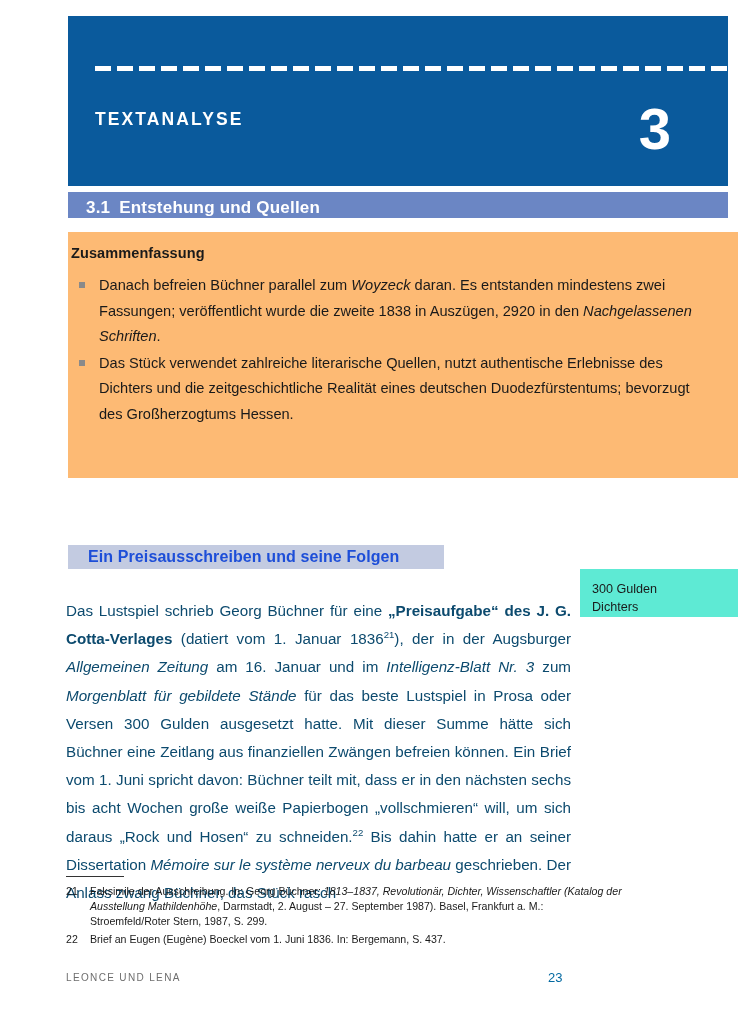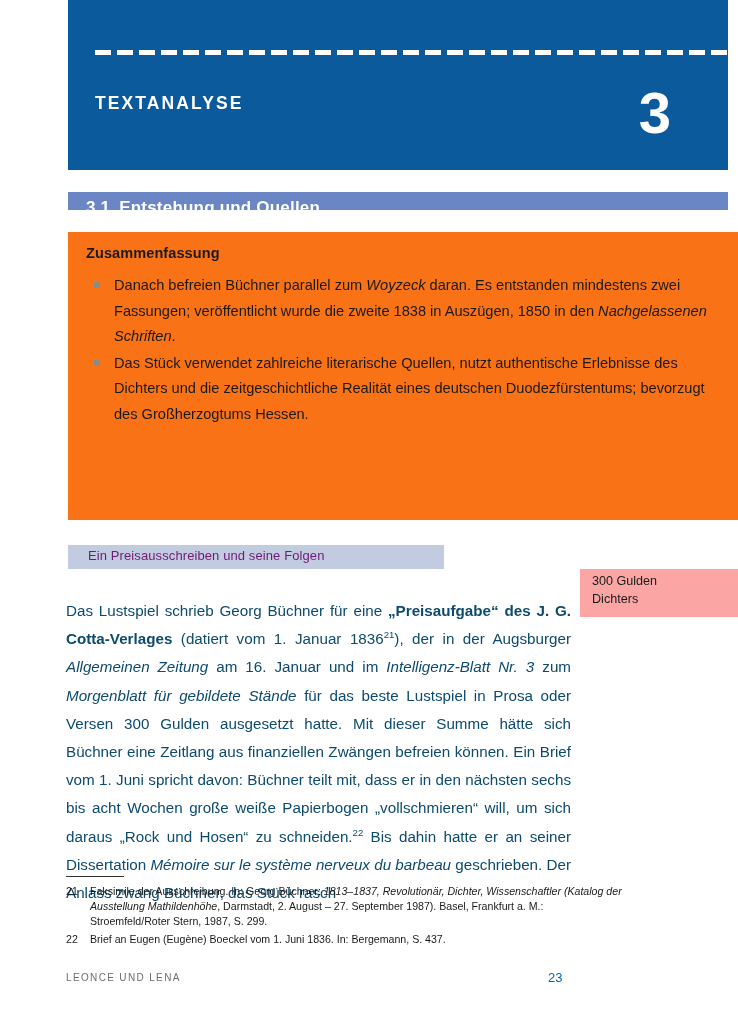--- a/index.html
+++ b/index.html
@@ -19,21 +19,21 @@
   .page {
     position: absolute;
     inset: 0;
     background: #ffffff;
   }
 
   
   .chapter-banner {
     position: absolute;
     left: 68px;
-    top: 0;
+    top: 16px;
     width: 660px;
     height: 170px;
     background: #0a5a9c;
     color: #ffffff;
   }
   .banner-dashes {
     position: absolute;
     left: 27px;
     top: 50px;
     right: 0px;
@@ -64,44 +64,44 @@
     line-height: 58px;
     color: #ffffff;
   }
 
   
   .section-bar {
     position: absolute;
     left: 68px;
     top: 192px;
     width: 660px;
-    height: 18px;
+    height: 26px;
     background: #6b86c4;
     color: #ffffff;
   }
   .section-bar-text {
     position: absolute;
     left: 18px;
     top: 6px;
     font-size: 17px;
     font-weight: bold;
     letter-spacing: 0.2px;
   }
   .section-bar-text .num { margin-right: 9px; }
 
   
   .summary-box {
     position: absolute;
     left: 68px;
     top: 232px;
     width: 670px;
-    height: 288px;
-    background: #f97316;
+    height: 246px;
+    background: #fdba74;
     box-sizing: border-box;
-    padding: 13px 22px 10px 18px;
+    padding: 13px 22px 10px 3px;
   }
   .summary-title {
     font-size: 14.5px;
     font-weight: bold;
     color: #1a1a1a;
     margin: 0 0 12px 0;
     letter-spacing: 0.1px;
   }
   .summary-list {
     margin: 0;
@@ -132,36 +132,36 @@
     left: 68px;
     top: 545px;
     width: 376px;
     height: 24px;
     background: #c3cbe1;
   }
   .subhead-text {
     position: absolute;
     left: 20px;
     top: 3px;
-    font-size: 13px;
-    font-weight: normal;
-    color: #701a75;
+    font-size: 16px;
+    font-weight: bold;
+    color: #1d4ed8;
     letter-spacing: 0.1px;
   }
 
   
   .margin-note {
     position: absolute;
     left: 580px;
     top: 569px;
     width: 158px;
     height: 48px;
-    background: #fca5a5;
+    background: #5eead4;
     box-sizing: border-box;
-    padding: 4px 10px 0 12px;
+    padding: 12px 10px 0 12px;
   }
   .margin-note p {
     margin: 0;
     font-size: 12.6px;
     line-height: 17.5px;
     color: #1a1a1a;
   }
 
   
   .body-text {
@@ -248,21 +248,21 @@
 
   <div class="section-bar">
     <div class="section-bar-text">
       <span class="num">3.1</span><span>Entstehung und Quellen</span>
     </div>
   </div>
 
   <div class="summary-box">
     <div class="summary-title">Zusammenfassung</div>
     <ul class="summary-list" id="summary-list">
-        <li><span class="bullet"></span><span><span>Danach befreien Büchner parallel zum </span><i>Woyzeck</i><span> daran. Es entstanden mindestens zwei Fassungen; veröffentlicht wurde die zweite 1838 in Auszügen, 1850 in den </span><i>Nachgelassenen Schriften</i><span>.</span></span></li>
+        <li><span class="bullet"></span><span><span>Danach befreien Büchner parallel zum </span><i>Woyzeck</i><span> daran. Es entstanden mindestens zwei Fassungen; veröffentlicht wurde die zweite 1838 in Auszügen, 2920 in den </span><i>Nachgelassenen Schriften</i><span>.</span></span></li>
         <li><span class="bullet"></span><span><span>Das Stück verwendet zahlreiche literarische Quellen, nutzt authentische Erlebnisse des Dichters und die zeitgeschichtliche Realität eines deutschen Duodezfürstentums; bevorzugt des Großherzogtums Hessen.</span></span></li>
       </ul>
   </div>
 
   <div class="subhead-bar">
     <div class="subhead-text">Ein Preisausschreiben und seine Folgen</div>
   </div>
 
   <div class="margin-note">
     <p>300 Gulden</p>

